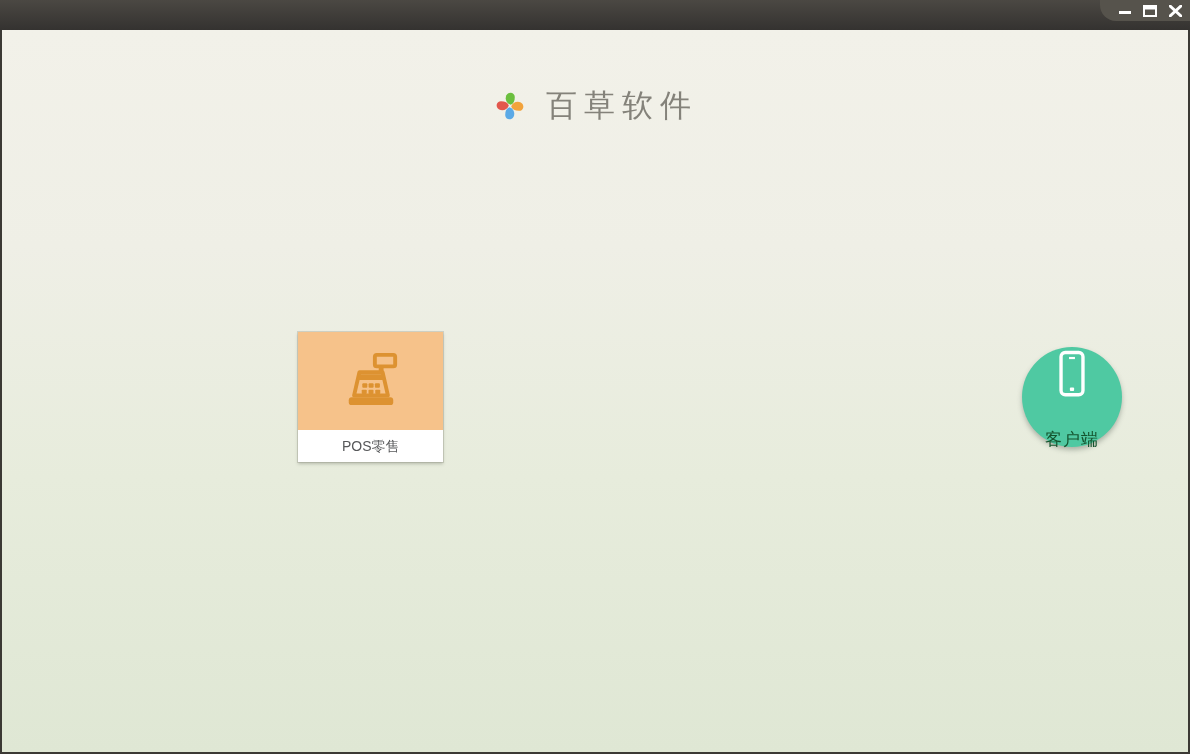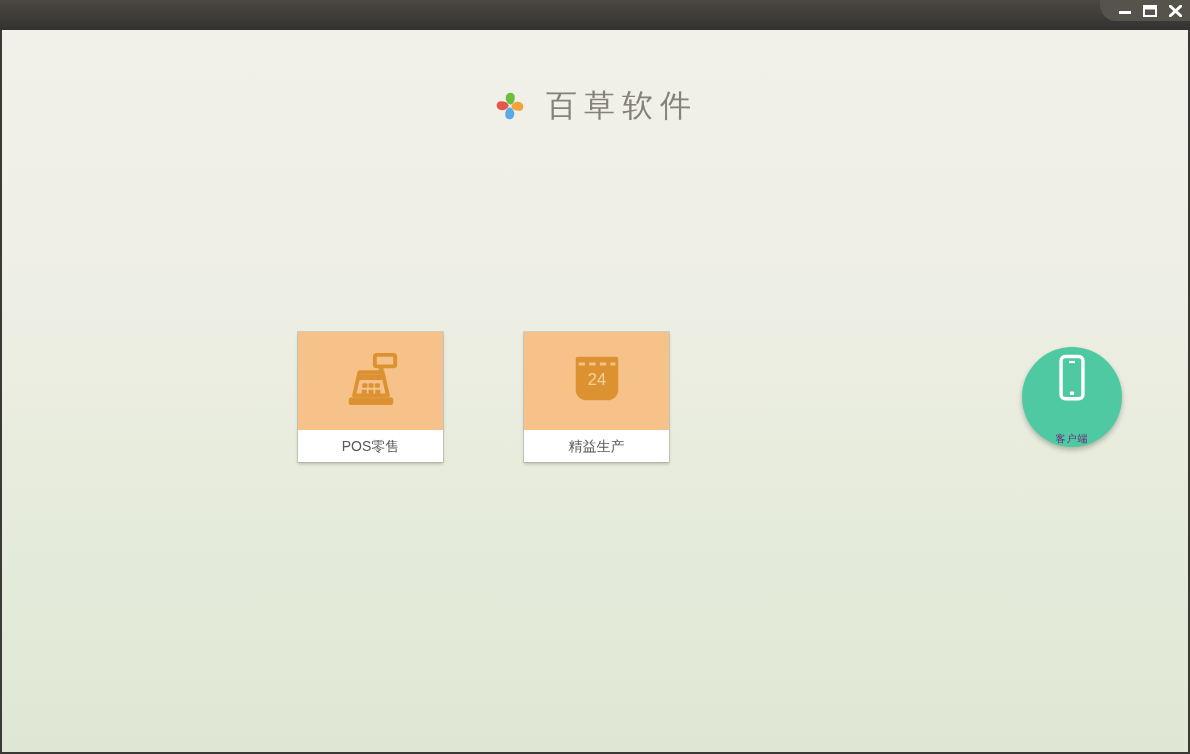--- a/index.html
+++ b/index.html
@@ -50,33 +50,33 @@
   
   .cards { position:absolute; left:296px; top:302px; display:flex; gap:81px; }
   .card {
     width:145px; height:130px; background:#fff; cursor:pointer;
     box-shadow:0 0 0 1px rgba(150,150,135,.32), 0 2px 3px rgba(105,110,95,.38);
   }
   .card-top { height:98px; display:flex; align-items:center; justify-content:center; }
   .card-top.orange { background:#f6c28a; }
   .card-top.green  { background:#abdc84; }
   .card-label {
-    height:32px; line-height:32px; text-align:center;
-    font-size:14px; color:#57585a; background:#fff;
+    height:32px; line-height:32px; text-align:left;
+    font-size:14px; color:#57585a; background:#fff;padding-left:44px;
   }
 
   
   .client-btn {
     position:absolute; left:1020px; top:317px; width:100px; height:100px;
     border-radius:50%; background:#4fc9a2; border:0; cursor:pointer;
     box-shadow:0 3px 5px rgba(100,110,100,.45);
     display:flex; flex-direction:column; align-items:center; justify-content:center;
     padding-top:6px;
   }
-  .client-label { font-size:10px; color:#701a75; margin-top:21px; letter-spacing:1px; }
+  .client-label { font-size:17px; color:#14532d; margin-top:21px; letter-spacing:1px; }
 </style>
 </head>
 <body>
 
 <div class="titlebar">
   <div class="controls-tab">
     <button class="winbtn" title="minimize">
       <span>
         <svg width="14" height="12" viewBox="0 0 14 12">
             <rect x="1" y="6" width="12" height="3" fill="#fff"></rect>
@@ -134,32 +134,20 @@
             <rect x="27.4" y="41" width="5.2" height="4.6" rx="1" fill="#dd9231"></rect>
             <rect x="34.4" y="41" width="5.2" height="4.6" rx="1" fill="#dd9231"></rect>
             <rect x="7" y="49" width="46" height="8" rx="3" fill="#dd9231"></rect>
           </svg>
         </span>
       </div>
       <div class="card-label">POS零售</div>
     </div>
 
 
-    <div class="card">
-      <div class="card-top orange">
-        <span>
-          <svg width="58" height="58" viewBox="0 0 60 60">
-            <path d="M10,7 h40 a2,2 0 0 1 2,2 v32 a11,11 0 0 1 -11,11 h-22 a11,11 0 0 1 -11,-11 v-32 a2,2 0 0 1 2,-2 Z" fill="#dd9231"></path>
-            <line x1="11" y1="14.5" x2="49" y2="14.5" stroke="#f6c28a" stroke-width="3.2" stroke-dasharray="6.5 4.5"></line>
-            <text x="30" y="36" text-anchor="middle" fill="#f3d09f" font-family="Liberation Sans, DejaVu Sans, sans-serif" font-size="17">24</text>
-          </svg>
-        </span>
-      </div>
-      <div class="card-label">精益生产</div>
-    </div>
 
   </div>
 
   <button class="client-btn">
     <span>
       <svg width="34" height="54" viewBox="0 0 40 64">
         <rect x="7" y="3" width="26" height="50" rx="5" fill="none" stroke="#fff" stroke-width="4"></rect>
         <line x1="16.5" y1="9.5" x2="23.5" y2="9.5" stroke="#fff" stroke-width="2.6"></line>
         <rect x="17.5" y="44.5" width="5" height="4" rx="1" fill="#fff"></rect>
       </svg>

